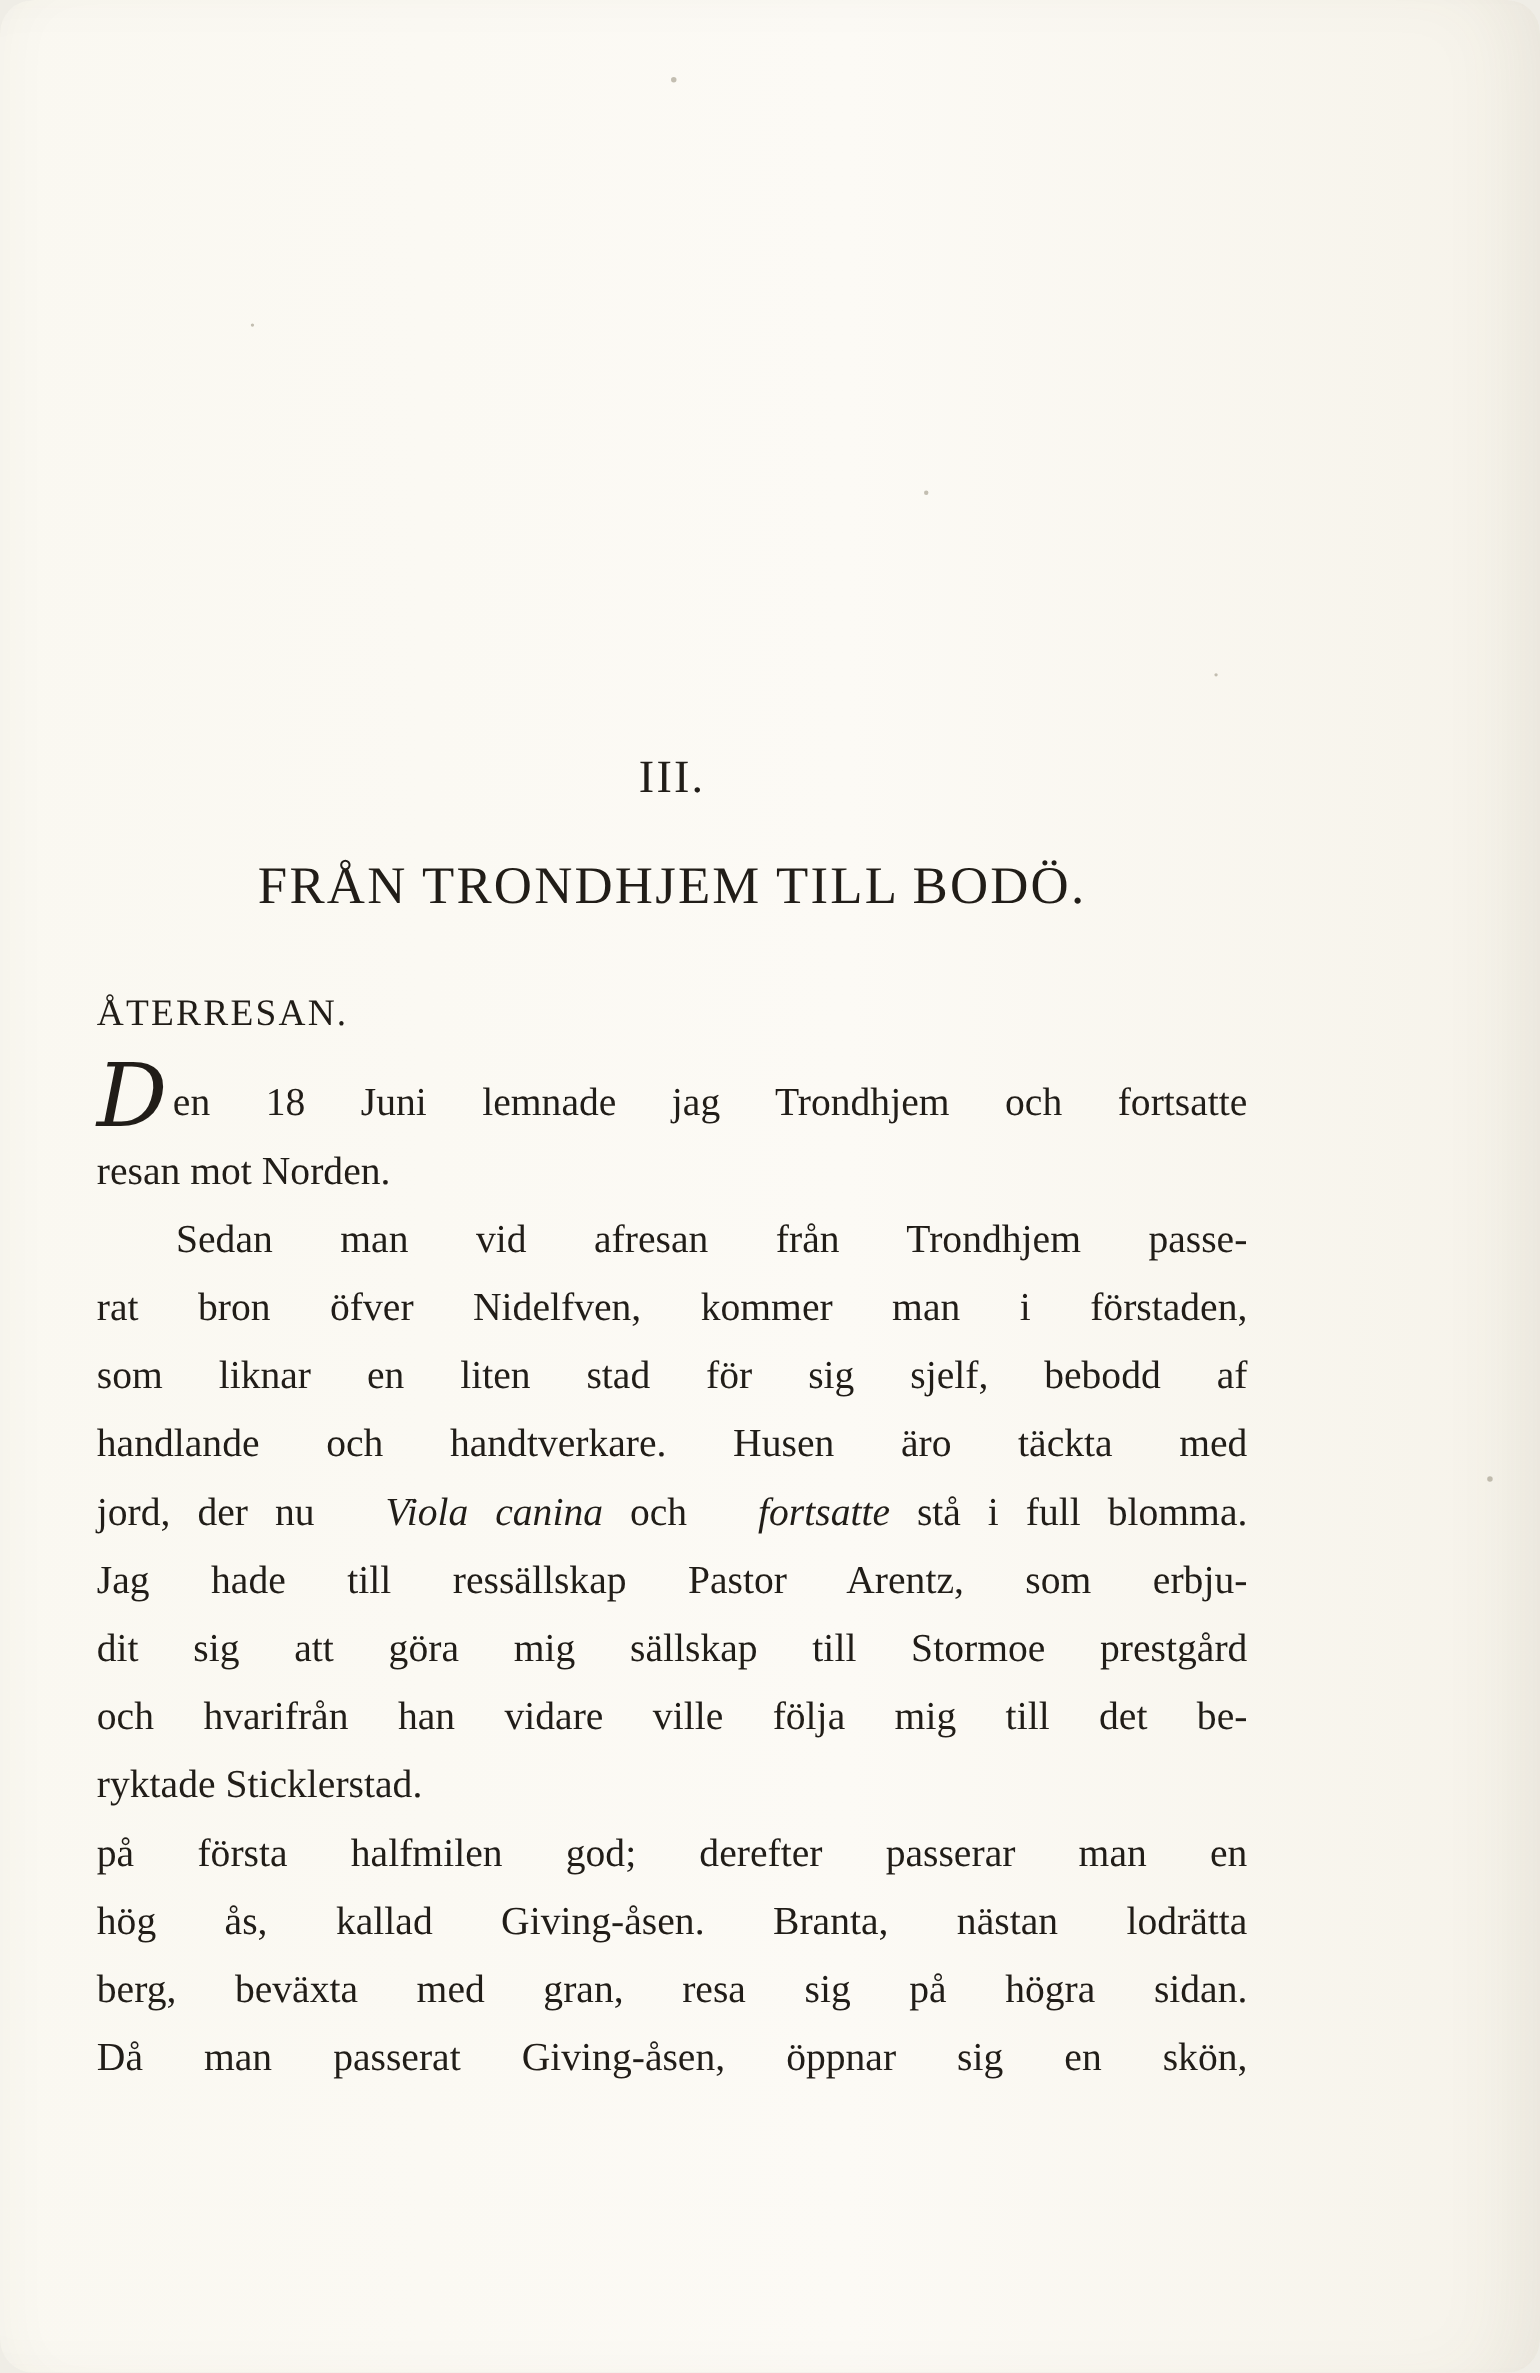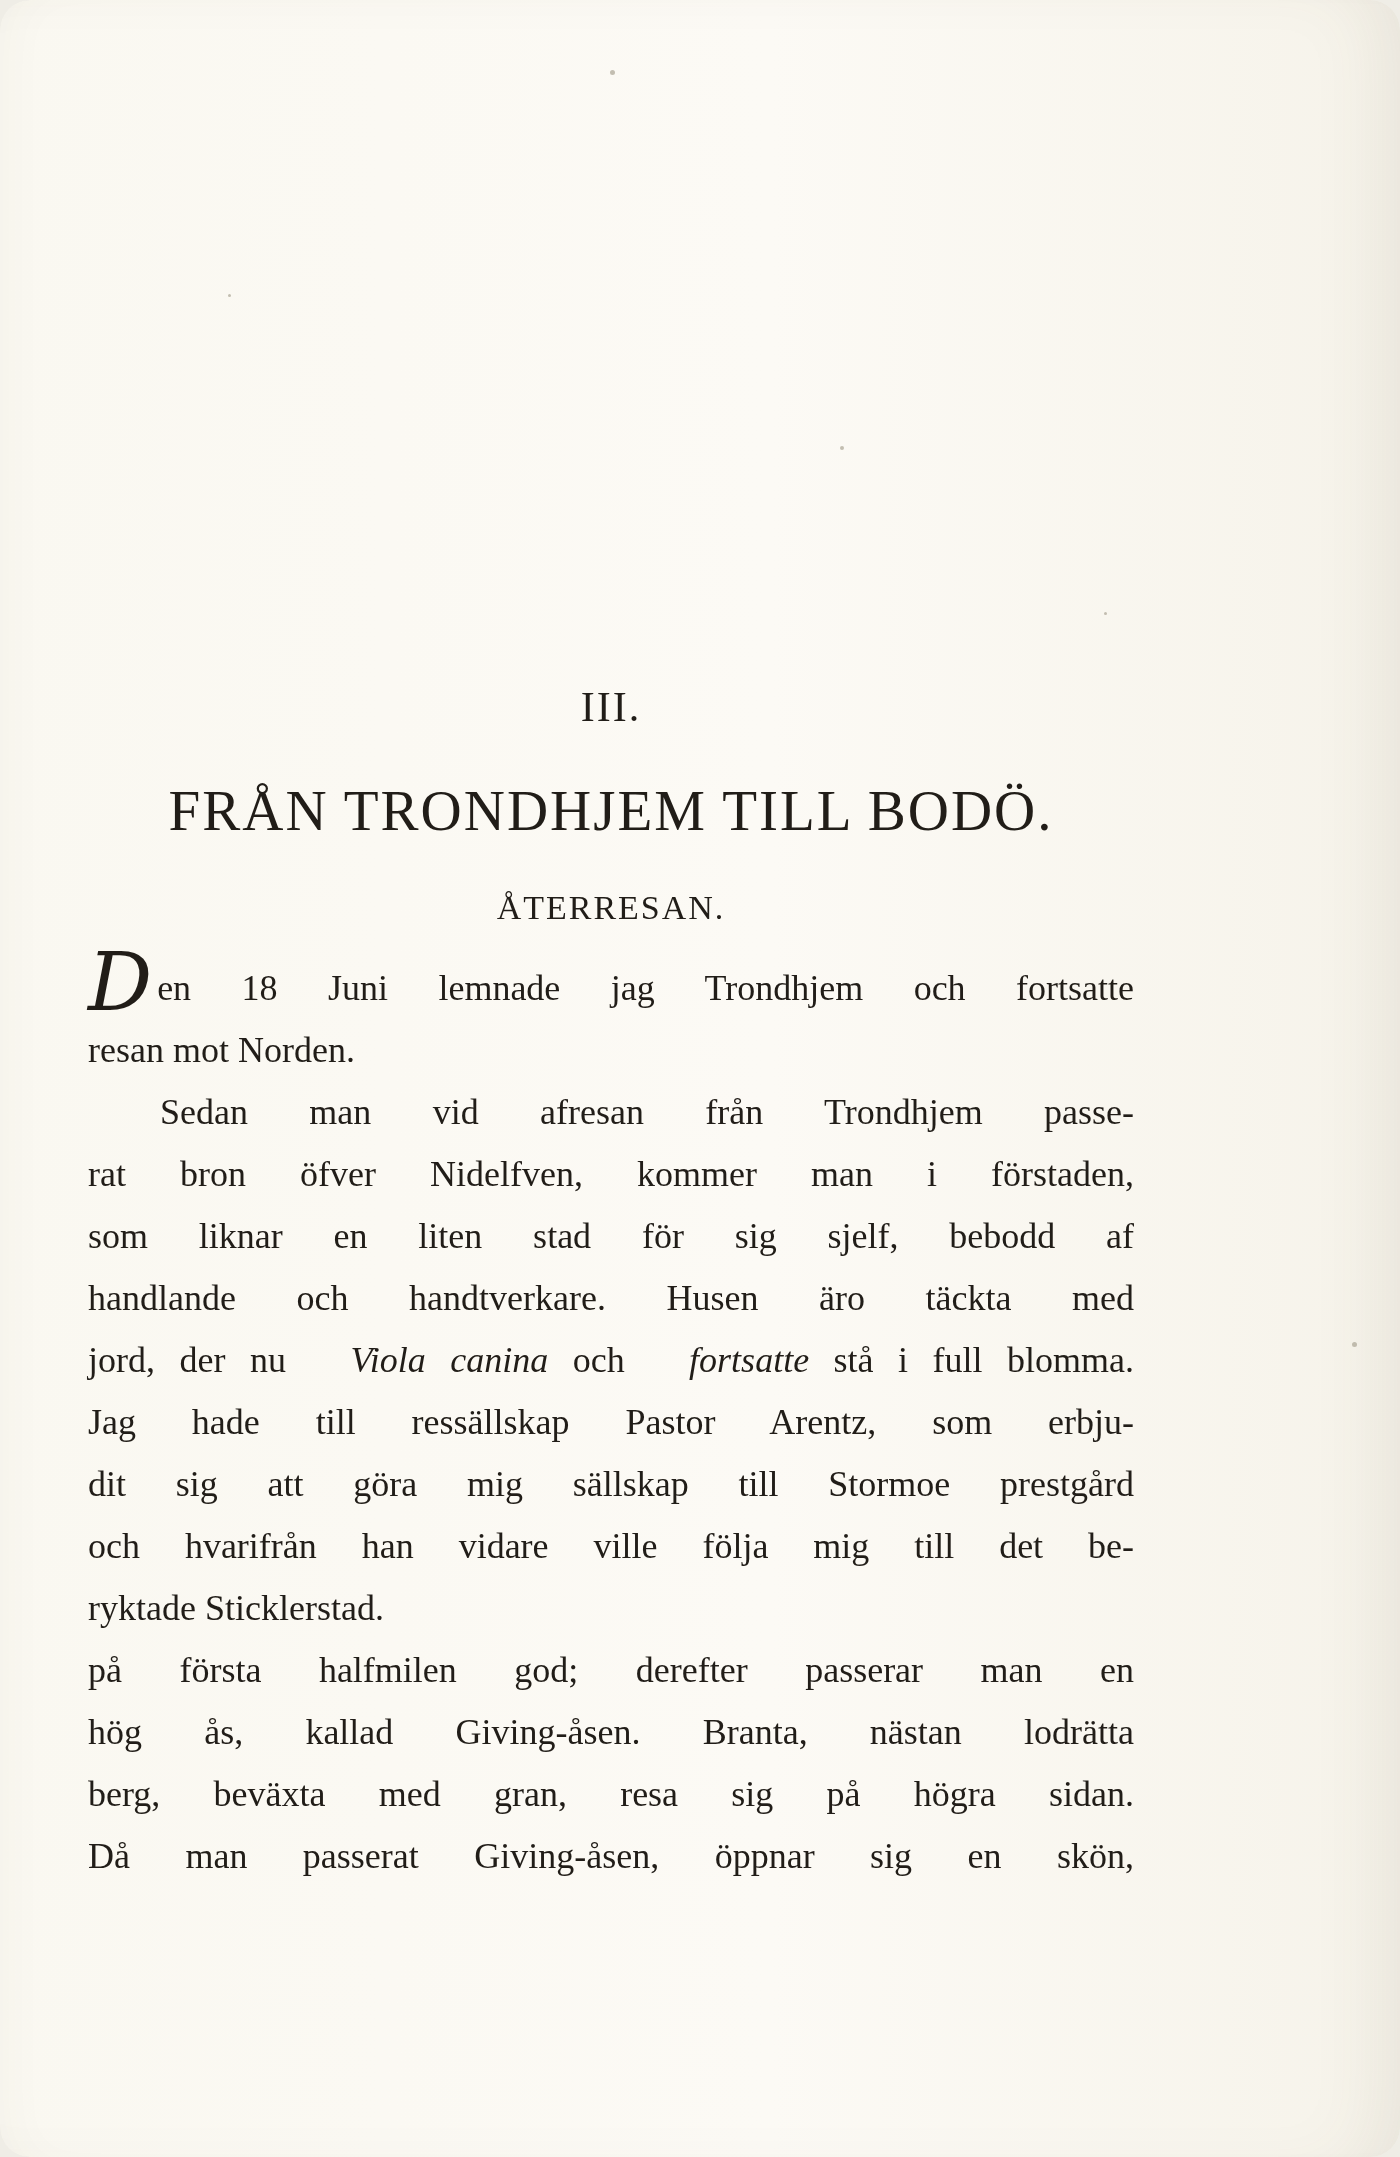--- a/index.html
+++ b/index.html
@@ -28,31 +28,31 @@
     padding-top: 686px;
   }
   .chapter {
     font-size: 42px;
     line-height: 1;
     text-align: center;
     letter-spacing: 2px;
   }
   .title {
     margin: 52px 0 0 0;
-    font-size: 57px;
+    font-size: 48px;
     line-height: 1.1;
     font-weight: normal;
     text-align: center;
     letter-spacing: 2px;
   }
   .subtitle {
-    margin-top: 48px;
+    margin-top: 72px;
     font-size: 34px;
     line-height: 1;
-    text-align: center;
+    text-align: left;
     letter-spacing: 2px;
   }
   .body-text {
     margin-top: 32px;
     font-size: 36px;
   }
   .line {
     height: 62px;
     line-height: 62px;
     text-align: justify;

